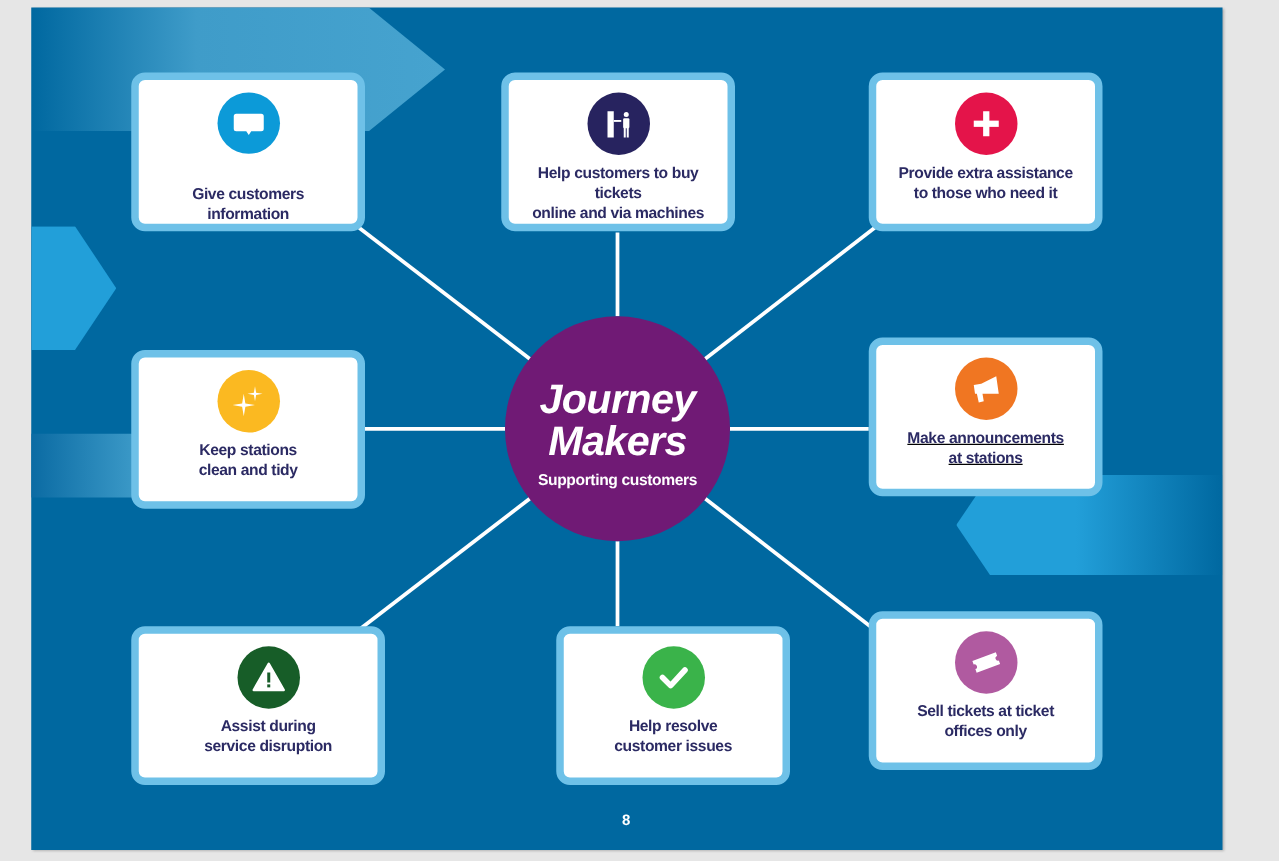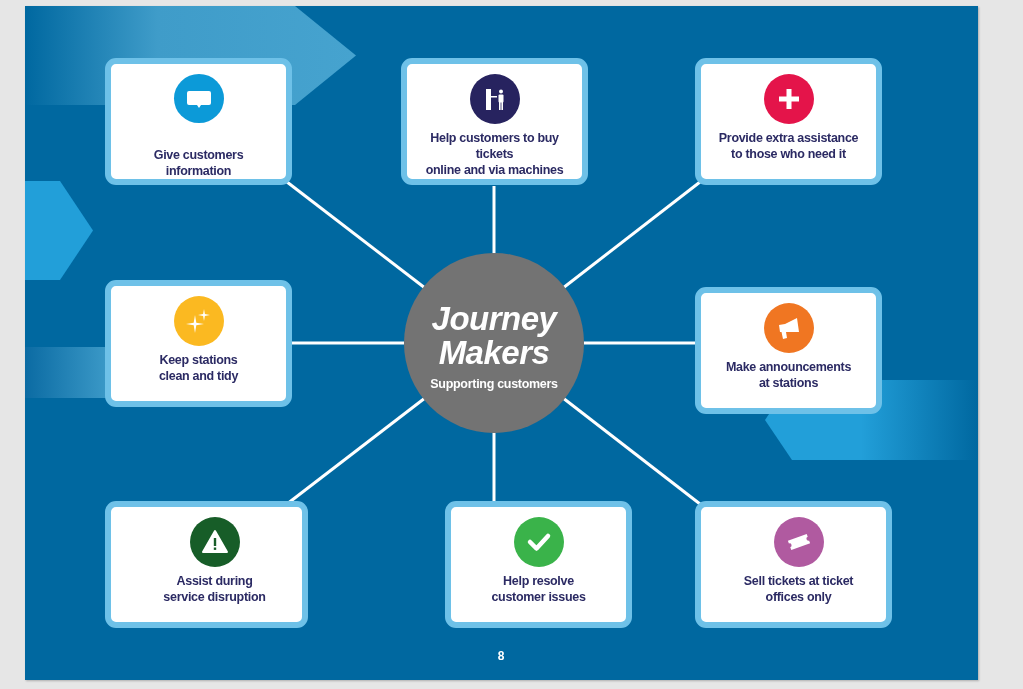--- a/index.html
+++ b/index.html
@@ -47,21 +47,21 @@
   }
   .card .icon svg { width: 30px; height: 30px; }
   .card .label {
     margin-top: 6px; text-align: center; color: #2b2a63;
     font-family: "Liberation Sans", sans-serif; font-weight: bold; font-size: 12.5px;
     line-height: 16px; letter-spacing: -0.3px; white-space: pre-line; padding: 0 4px;
   }
 
   .hub {
     position: absolute; left: 379px; top: 247px; width: 180px; height: 180px; border-radius: 50%;
-    background: #737373; color: #fff; text-align: center;
+    background: #701a75; color: #fff; text-align: center;
     display: flex; flex-direction: column; align-items: center; justify-content: center;
   }
   .hub .title {
     font-family: "Liberation Sans", sans-serif; font-weight: bold; font-style: italic;
     font-size: 33px; line-height: 34px; letter-spacing: -0.5px; white-space: pre-line; margin-top: 6px;
   }
   .hub .subtitle {
     font-family: "Liberation Sans", sans-serif; font-weight: bold; font-size: 12.5px; margin-top: 7px; letter-spacing: -0.3px; text-align: center;
   }
   .page-num {
@@ -135,21 +135,21 @@
     <div class="label">Keep stations
 clean and tidy</div>
   </div>
 
   <div class="hub">
     <div class="title">Journey
 Makers</div>
     <div class="subtitle">Supporting customers</div>
   </div>
 
-  <div class="card" style="left:670px;top:281px;">
+  <div class="card" style="left:670px;top:264px;text-decoration:underline;">
     <div class="icon" style="background:#f07622;">
       <svg viewBox="0 0 30 30">
         <path d="M5 12 L11 11 L23 5 L25 19 L12 19 L13 25 L9 26 L7.5 19 L6 19 Z" fill="#fff"></path>
       </svg>
     </div>
     <div class="label">Make announcements
 at stations</div>
   </div>
 
   <div class="card" style="left:80px;top:495px;padding-left:16px;">
@@ -167,21 +167,21 @@
   <div class="card" style="left:376px;top:495px;margin-left:44px;">
     <div class="icon" style="background:#3ab34a;">
       <svg viewBox="0 0 30 30">
           <path d="M6 15 L12.5 21.5 L24 9" fill="none" stroke="#fff" stroke-width="4.5" stroke-linecap="round" stroke-linejoin="round"></path>
         </svg>
     </div>
     <div class="label">Help resolve
 customer issues</div>
   </div>
 
-  <div class="card" style="left:670px;top:495px;padding-left:10px;">
+  <div class="card" style="left:670px;top:483px;">
     <div class="icon" style="background:#b05aa0;">
       <svg viewBox="0 0 30 30">
         <g transform="rotate(-20 15 15)">
           <path d="M5 10 h20 v3 a2 2 0 0 0 0 4 v3 h-20 v-3 a2 2 0 0 0 0 -4 z" fill="#fff"></path>
         </g>
       </svg>
     </div>
     <div class="label">Sell tickets at ticket
 offices only</div>
   </div>

